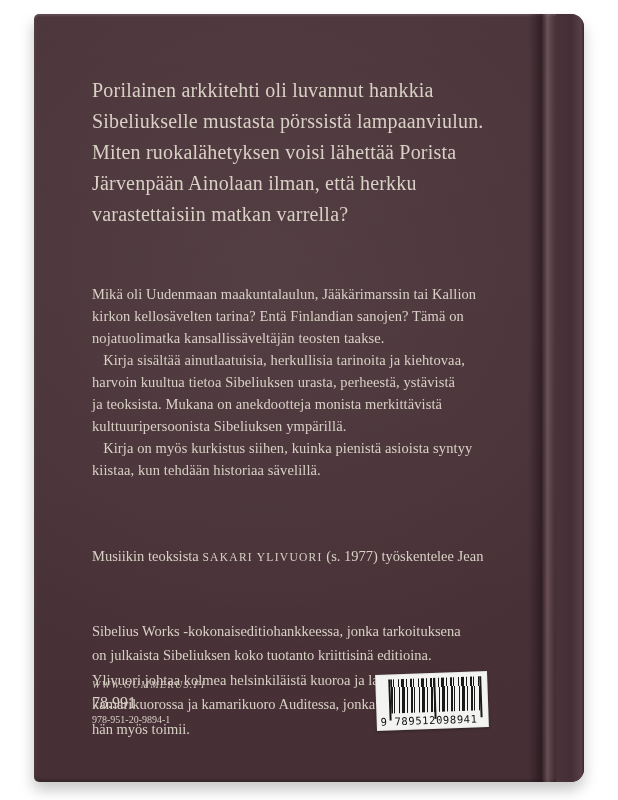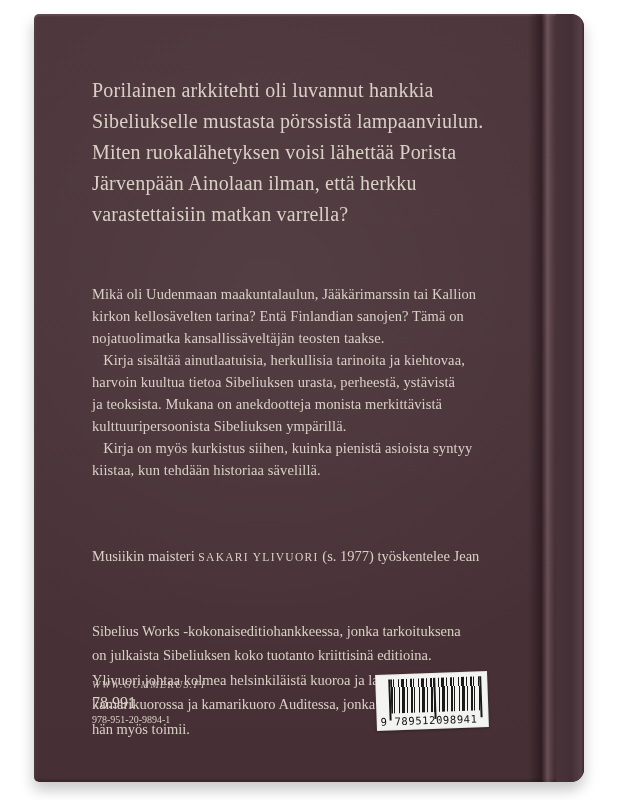--- a/index.html
+++ b/index.html
@@ -102,21 +102,21 @@
    Kirja on myös kurkistus siihen, kuinka pienistä asioista syntyy
 kiistaa, kun tehdään historiaa sävelillä.</div>
 
     <div class="txt blurb">Porilainen arkkitehti oli luvannut hankkia
 Sibeliukselle mustasta pörssistä lampaanviulun.
 Miten ruokalähetyksen voisi lähettää Porista
 Järvenpään Ainolaan ilman, että herkku
 varastettaisiin matkan varrella?</div>
 
     <div class="txt bio">
-      <div class="bio-first"><span>Musiikin maisteri </span><span class="author-name">SAKARI YLIVUORI</span><span> (s. 1977) työskentelee Jean</span></div>
+      <div class="bio-first"><span>Musiikin teoksista </span><span class="author-name">SAKARI YLIVUORI</span><span> (s. 1977) työskentelee Jean</span></div>
       <div class="bio-rest">Sibelius Works -kokonaiseditiohankkeessa, jonka tarkoituksena
 on julkaista Sibeliuksen koko tuotanto kriittisinä editioina.
 Ylivuori johtaa kolmea helsinkiläistä kuoroa ja laulaa Helsingin
 kamarikuorossa ja kamarikuoro Auditessa, jonka varajohtajana
 hän myös toimii.</div>
     </div>
 
     <div class="txt footer">
       <div class="site">WWW.GUMMERUS.FI</div>
       <div class="lclass">78.991</div>

